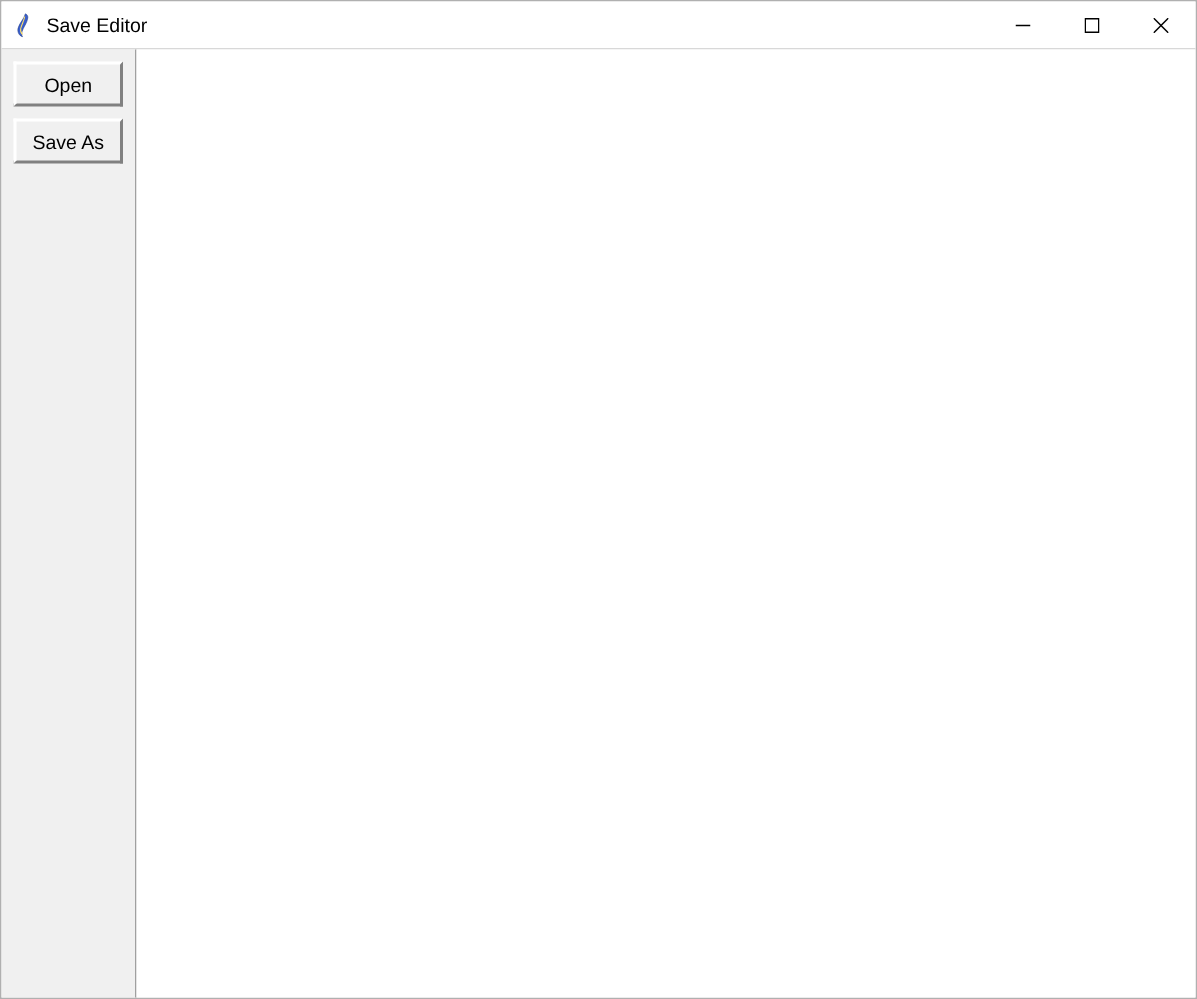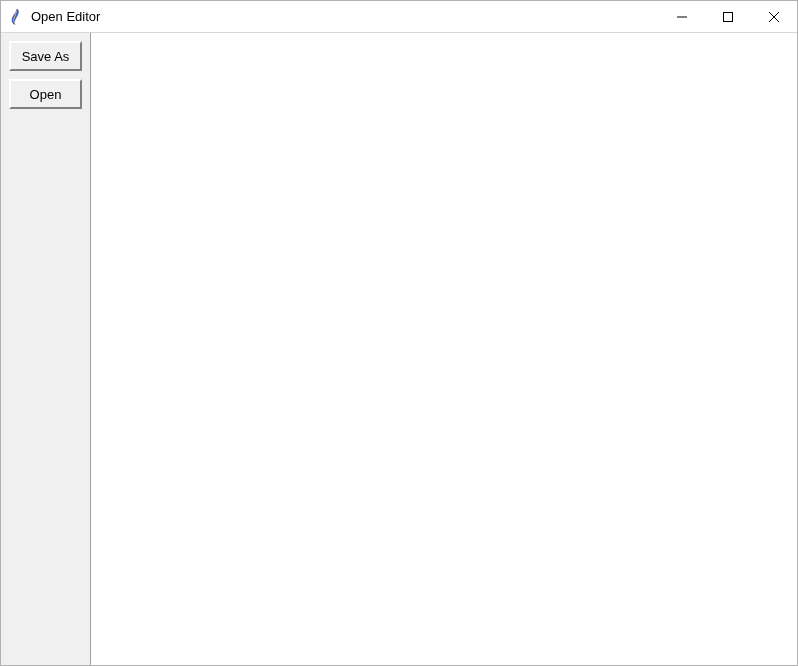--- a/index.html
+++ b/index.html
@@ -113,21 +113,21 @@
 
 <div class="window">
 
   <div class="titlebar">
     <span class="titlebar-icon">
       <svg width="14" height="16" viewBox="0 0 14 16">
         <path d="M7 0 C6 4 3 6 2 10 C1.5 12.5 3 15 5 15.5 C4.2 14.5 4.2 12.5 5.5 10 C6.5 8 8 6 8.5 3 C8.7 2 8.3 1 7 0 Z" fill="#3a5fcd" stroke="#1e3a8a" stroke-width="0.4"></path>
         <path d="M6.5 2 C6 5 4.5 7 3.8 10 C3.5 11.5 4 13 5 14" fill="none" stroke="#ffe066" stroke-width="0.7"></path>
       </svg>
     </span>
-    <span class="titlebar-title">Open Editor</span>
+    <span class="titlebar-title">Save Editor</span>
     <span class="titlebar-spacer"></span>
     <div class="titlebar-controls">
       <button class="titlebar-btn" aria-label="Minimize">
         <svg width="10" height="10" viewBox="0 0 10 10">
           <line x1="0" y1="5" x2="10" y2="5" stroke="#000" stroke-width="1"></line>
         </svg>
       </button>
       <button class="titlebar-btn" aria-label="Maximize">
         <svg width="10" height="10" viewBox="0 0 10 10">
           <rect x="0.5" y="0.5" width="9" height="9" fill="none" stroke="#000" stroke-width="1"></rect>
@@ -137,19 +137,19 @@
         <svg width="10" height="10" viewBox="0 0 10 10">
           <line x1="0" y1="0" x2="10" y2="10" stroke="#000" stroke-width="1"></line>
           <line x1="10" y1="0" x2="0" y2="10" stroke="#000" stroke-width="1"></line>
         </svg>
       </button>
     </div>
   </div>
 
   <div class="client-area">
     <div class="sidebar">
+      <button class="tk-button">Open</button>
       <button class="tk-button">Save As</button>
-      <button class="tk-button">Open</button>
     </div>
     <textarea class="text-area" style=""></textarea>
   </div>
 
 </div>
 
 </body></html>

